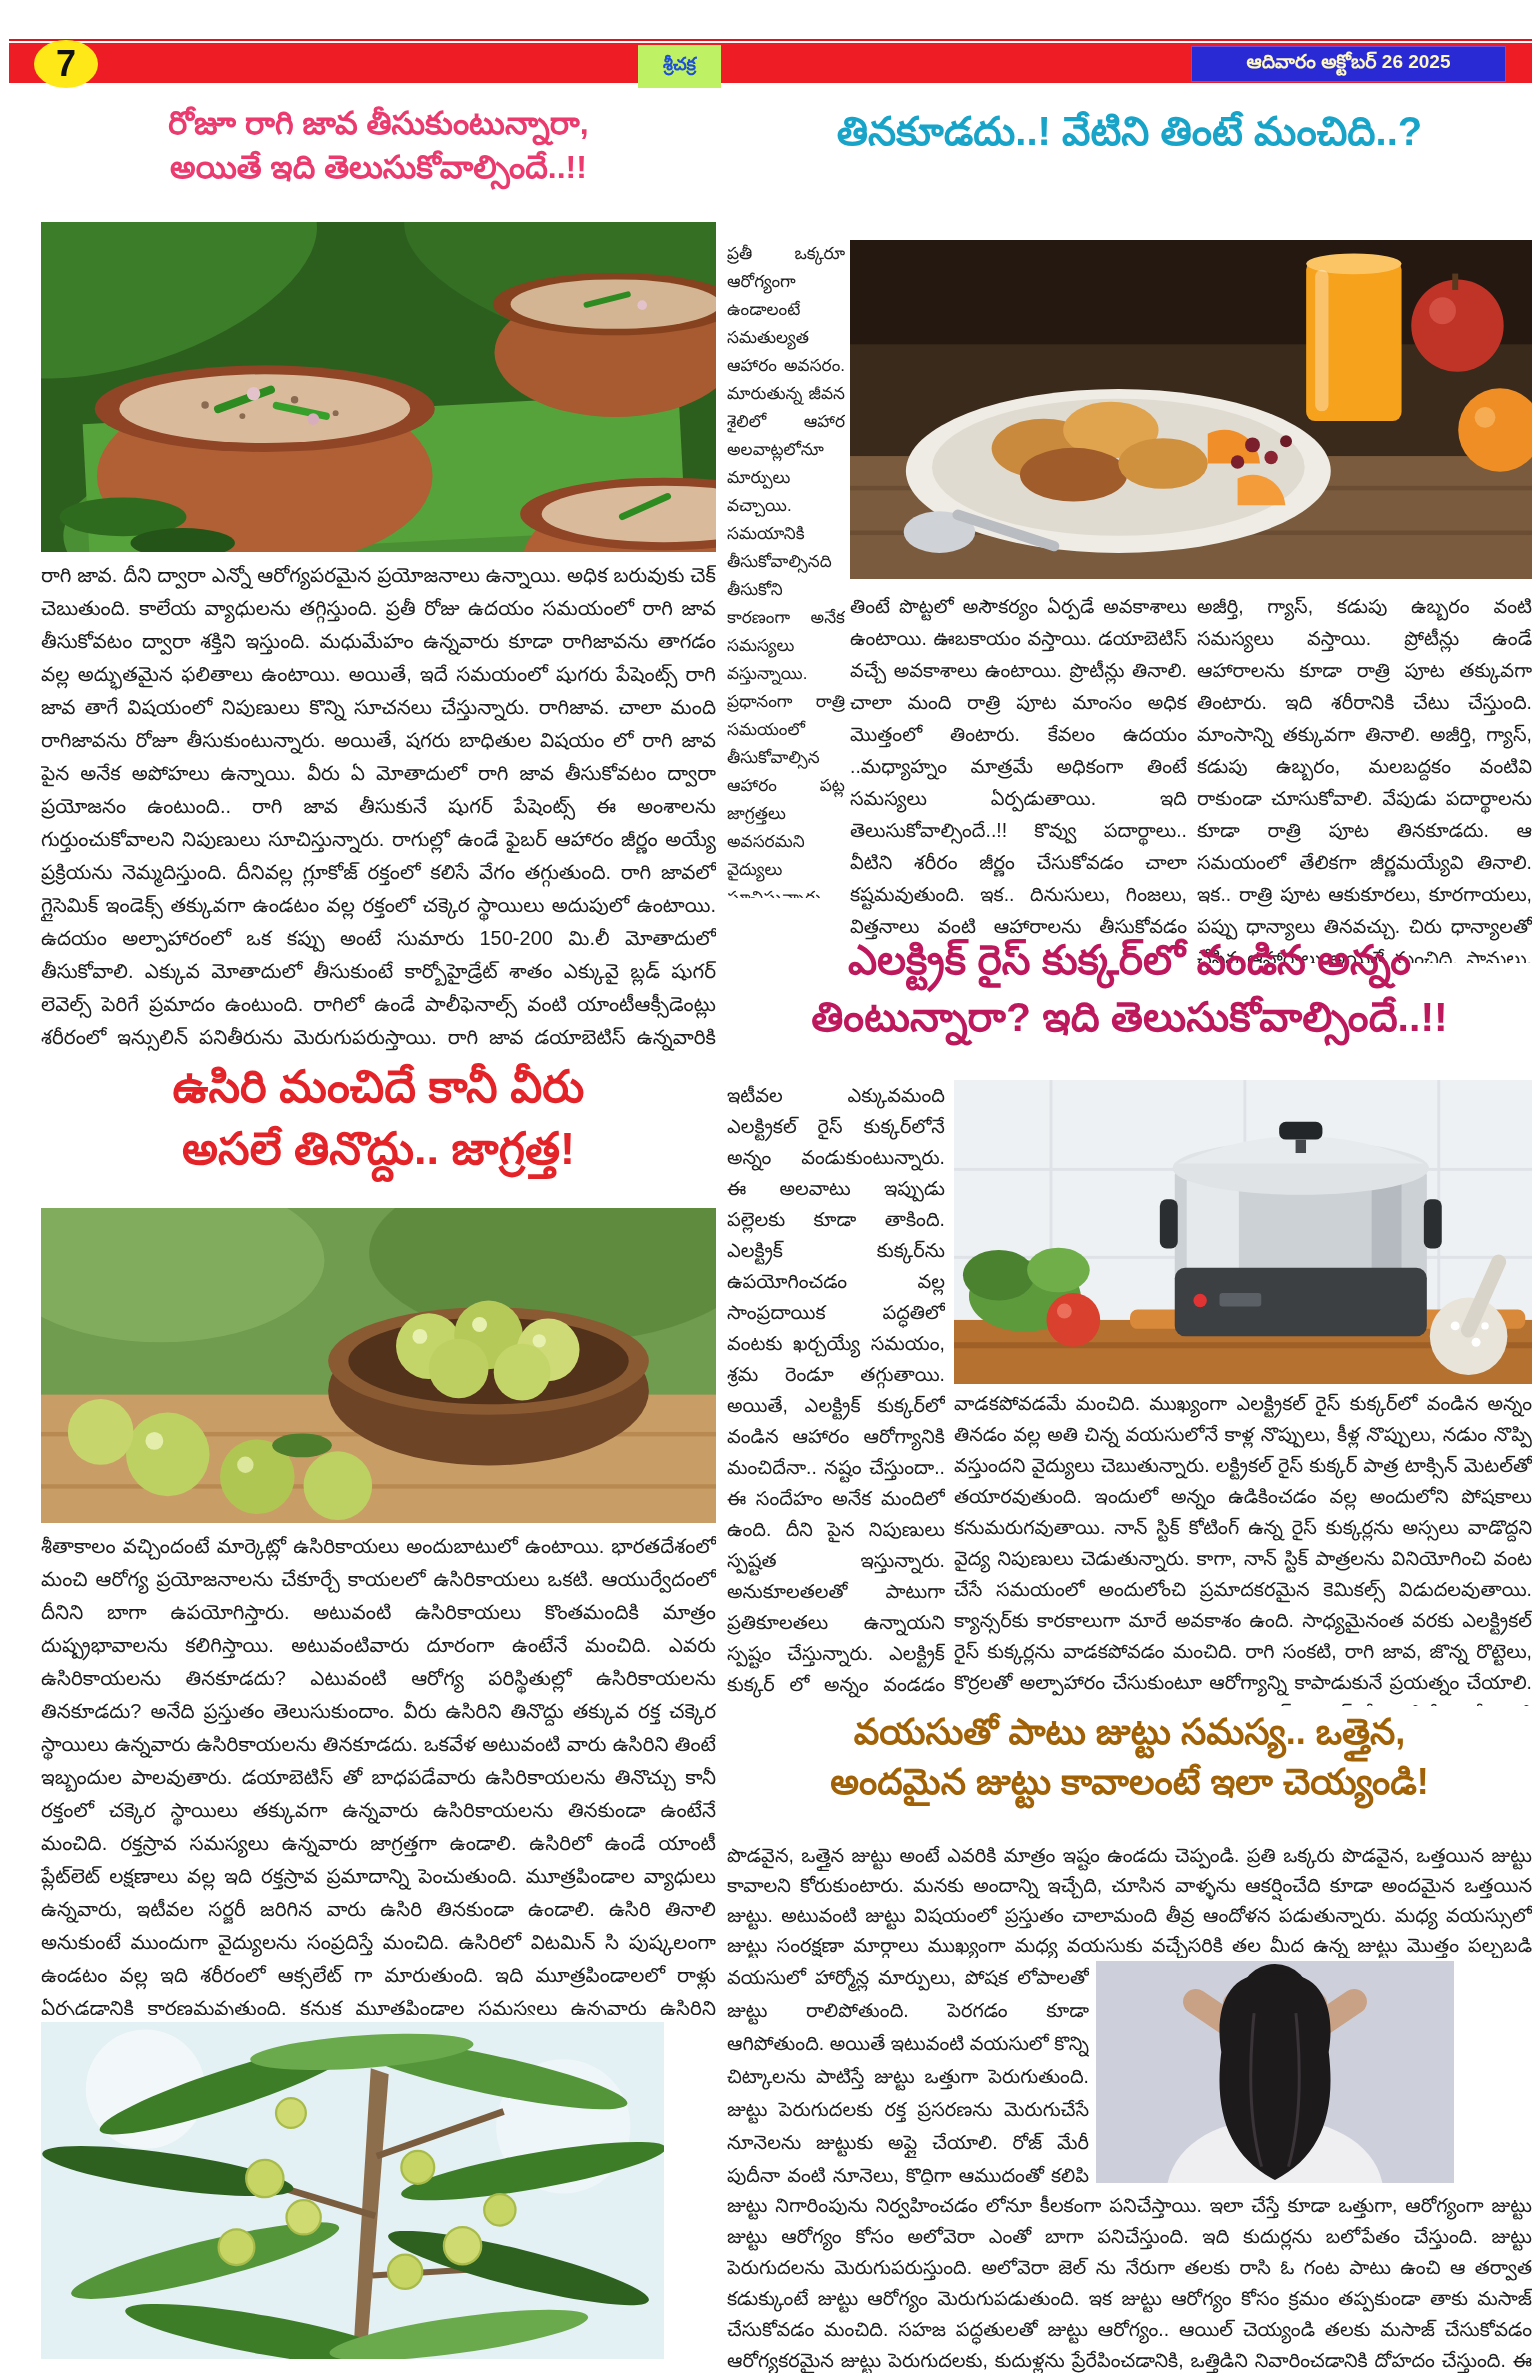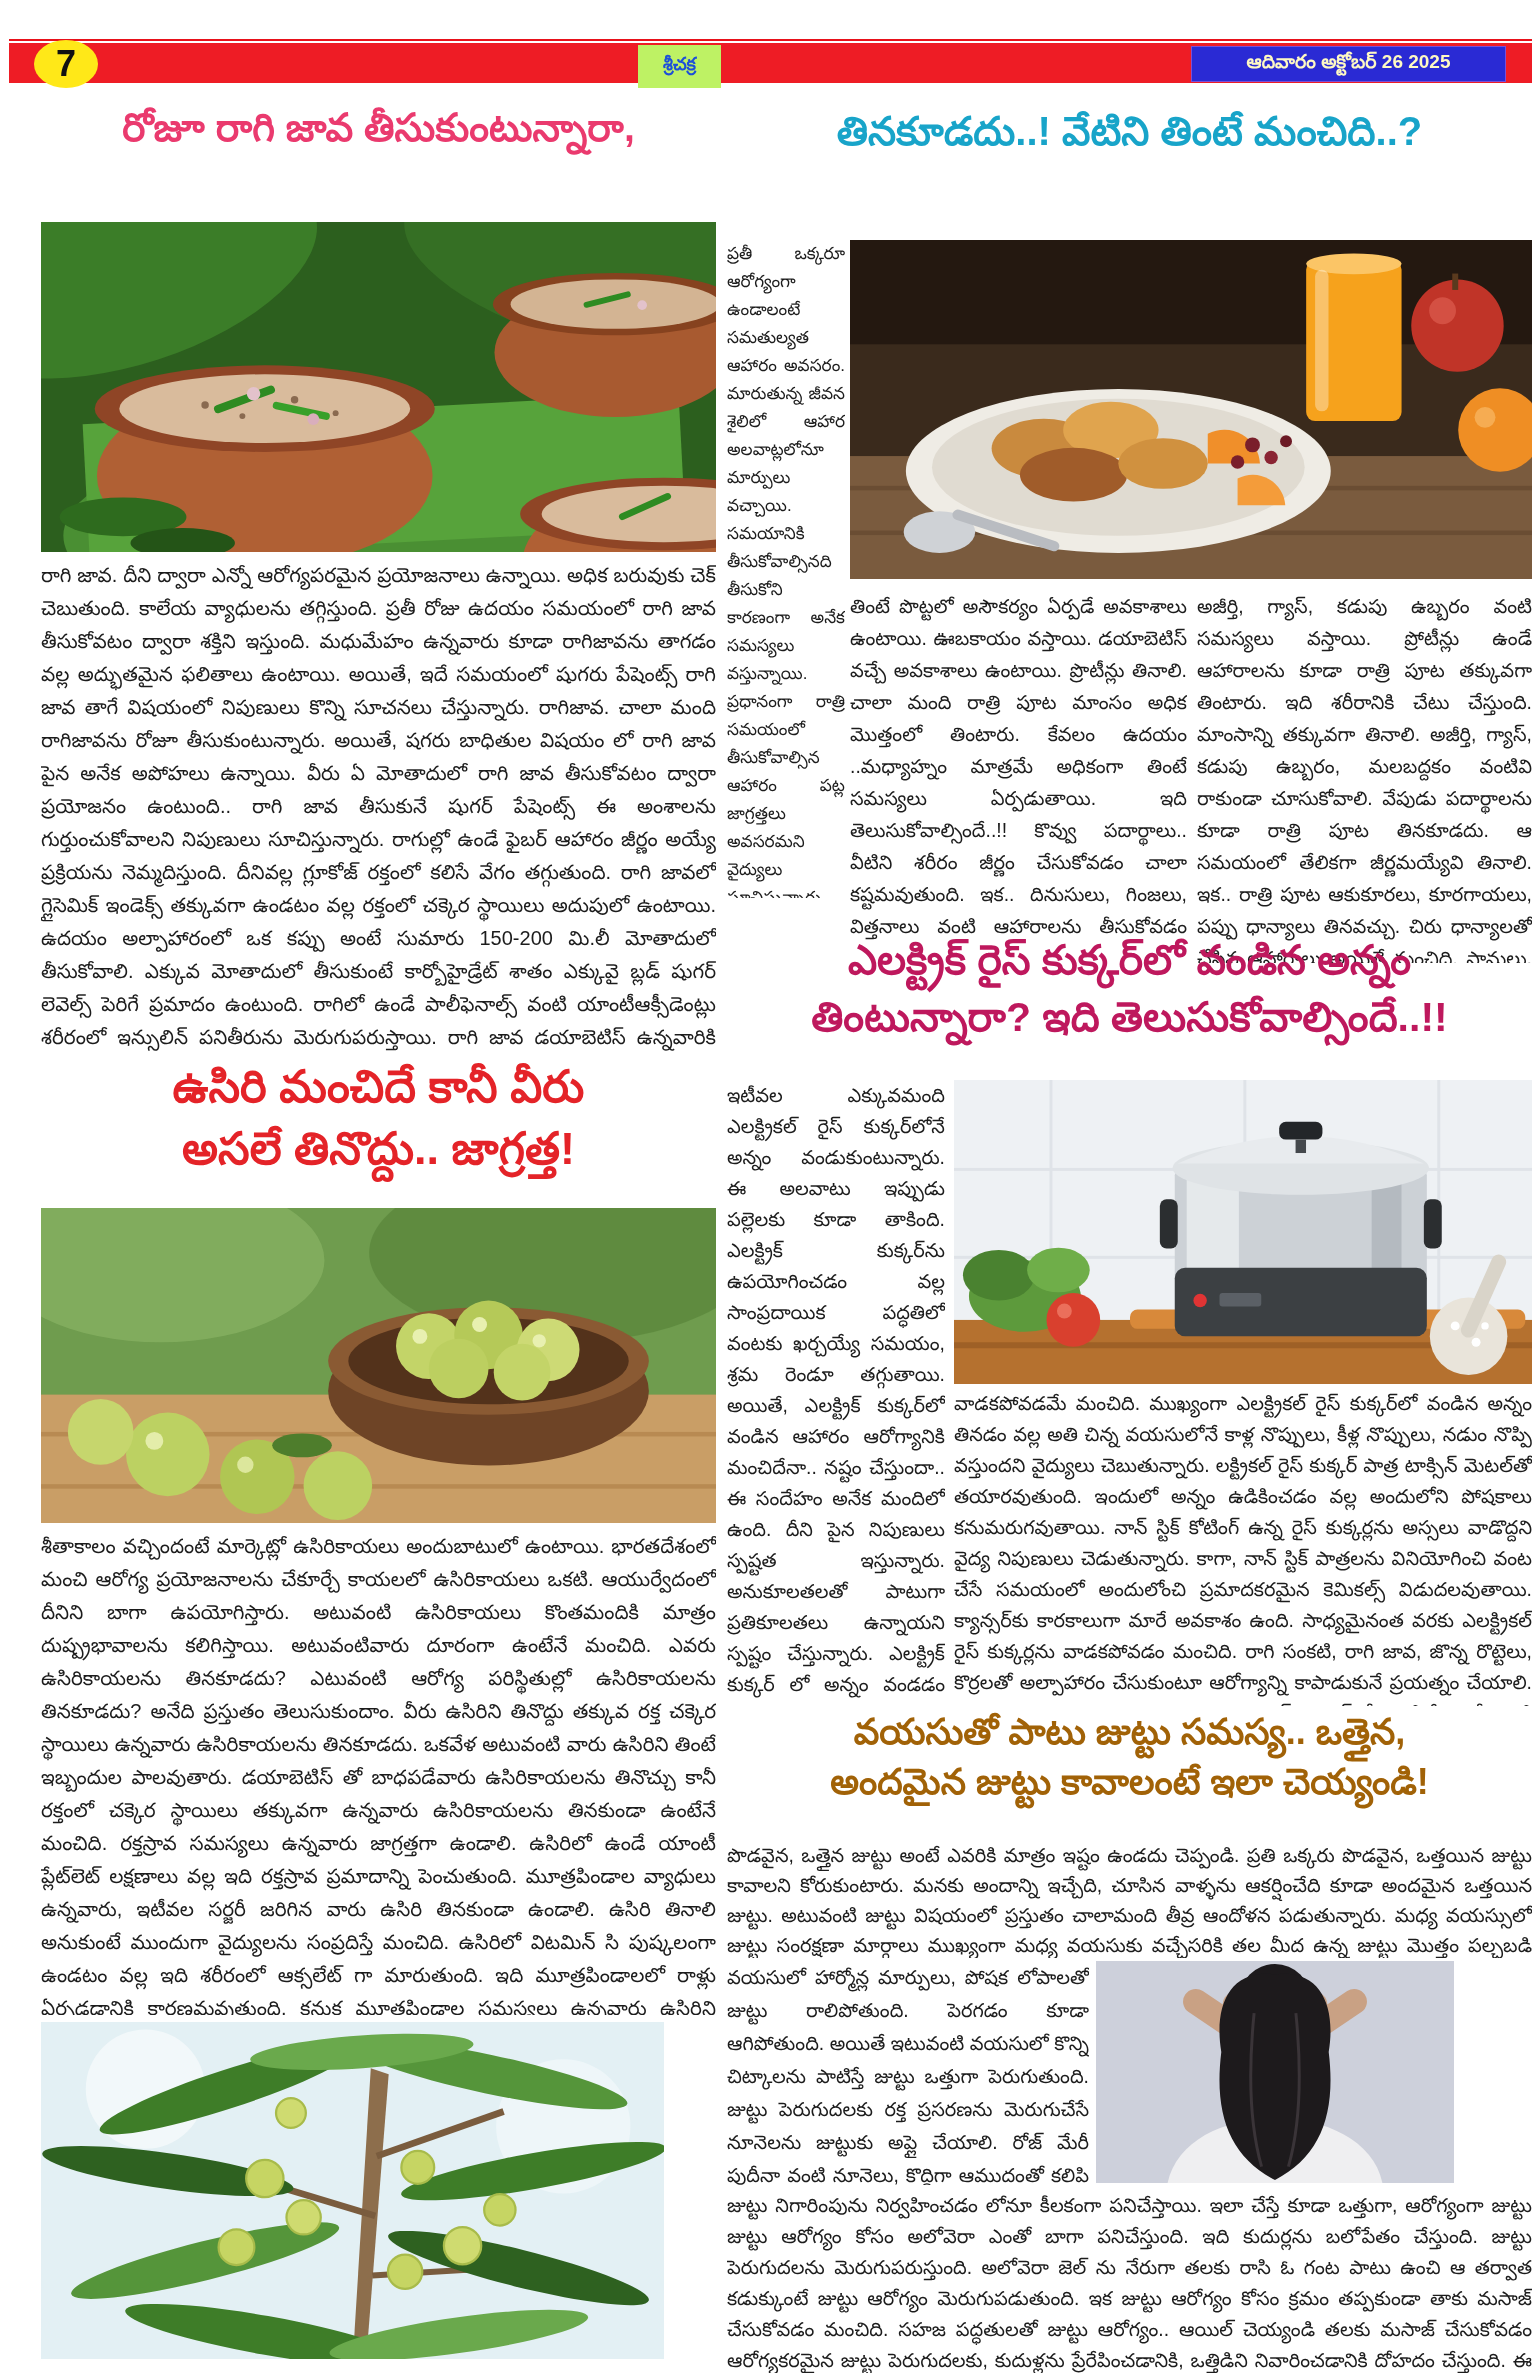--- a/index.html
+++ b/index.html
@@ -10,21 +10,21 @@
   .hdr-rule{left:9px;top:39px;width:1523px;height:2.2px;background:#e8111a;}
   .hdr-bar{left:9px;top:43px;width:1523px;height:40px;background:#ee1c25;}
   .page-num{left:34px;top:40px;width:64px;height:48px;background:#ffe818;border-radius:50%;
             display:flex;align-items:center;justify-content:center;font-size:36px;font-weight:bold;color:#111;}
   .masthead{left:638px;top:45px;width:83px;height:43px;background:#bef264;display:flex;align-items:center;
             justify-content:center;font-size:18px;font-weight:bold;color:#1d4fd8;text-align:center;}
   .date-banner{left:1191px;top:46px;width:313px;height:34px;background:#2a2ad4;border:1.5px solid #7a4fd8;
             display:flex;align-items:center;justify-content:center;font-size:19px;font-weight:bold;color:#fef9c3;}
   
   .headline{text-align:center;font-weight:bold;line-height:1.38;}
-  .hl-ragi{left:41px;top:101px;width:675px;font-size:39px;color:#ea3a6e;}
+  .hl-ragi{left:41px;top:101px;width:675px;font-size:32px;color:#ea3a6e;}
   .hl-night{left:727px;top:104px;width:805px;font-size:40px;color:#18a4c9;}
   .hl-amla{left:41px;top:1056px;width:675px;font-size:45px;color:#e42328;}
   .hl-cooker{left:727px;top:932px;width:805px;font-size:41px;color:#be185d;}
   .hl-hair{left:727px;top:1707px;width:805px;font-size:36px;color:#a16207;}
   
   .bt{text-align:justify;color:#1c1c1c;}
   .bt-ragi{left:41px;top:559px;width:675px;height:492px;font-size:20px;line-height:33px;overflow:hidden;}
   .bt-night-l{left:727px;top:240px;width:118px;height:658px;font-size:17px;line-height:28px;overflow:hidden;}
   .bt-night-m{left:850px;top:590px;width:337px;height:356px;font-size:19.4px;line-height:32px;overflow:hidden;}
   .bt-night-r{left:1197px;top:590px;width:335px;height:373px;font-size:19.4px;line-height:32px;overflow:hidden;}
@@ -50,20 +50,21 @@
 <div class="page">
 
   <div class="abs hdr-rule"></div>
   <div class="abs hdr-bar"></div>
   <div class="abs page-num">7</div>
   <div class="abs masthead">శ్రీచక్ర</div>
   <div class="abs date-banner">ఆదివారం అక్టోబర్ 26 2025</div>
 
   <div class="abs headline hl-ragi">
     <div>రోజూ రాగి జావ తీసుకుంటున్నారా,</div>
+    <div>అయితే ఇది తెలుసుకోవాల్సిందే..!!</div>
   </div>
   <div class="abs photo ph-ragi">
     <svg viewBox="0 0 905 442" preserveAspectRatio="none">
       <rect width="905" height="442" fill="#2c5f1e"></rect>
       <ellipse cx="120" cy="70" rx="260" ry="120" fill="#3b7d28" transform="rotate(-18 120 70)"></ellipse>
       <ellipse cx="760" cy="60" rx="280" ry="110" fill="#356f24" transform="rotate(14 760 60)"></ellipse>
       <ellipse cx="450" cy="420" rx="420" ry="140" fill="#4a8f33"></ellipse>
       <rect x="60" y="250" width="800" height="180" fill="#57a33b" transform="rotate(-3 460 340)"></rect>
       <g transform="translate(300,250)">
         <ellipse cx="0" cy="90" rx="225" ry="120" fill="#b06034"></ellipse>

